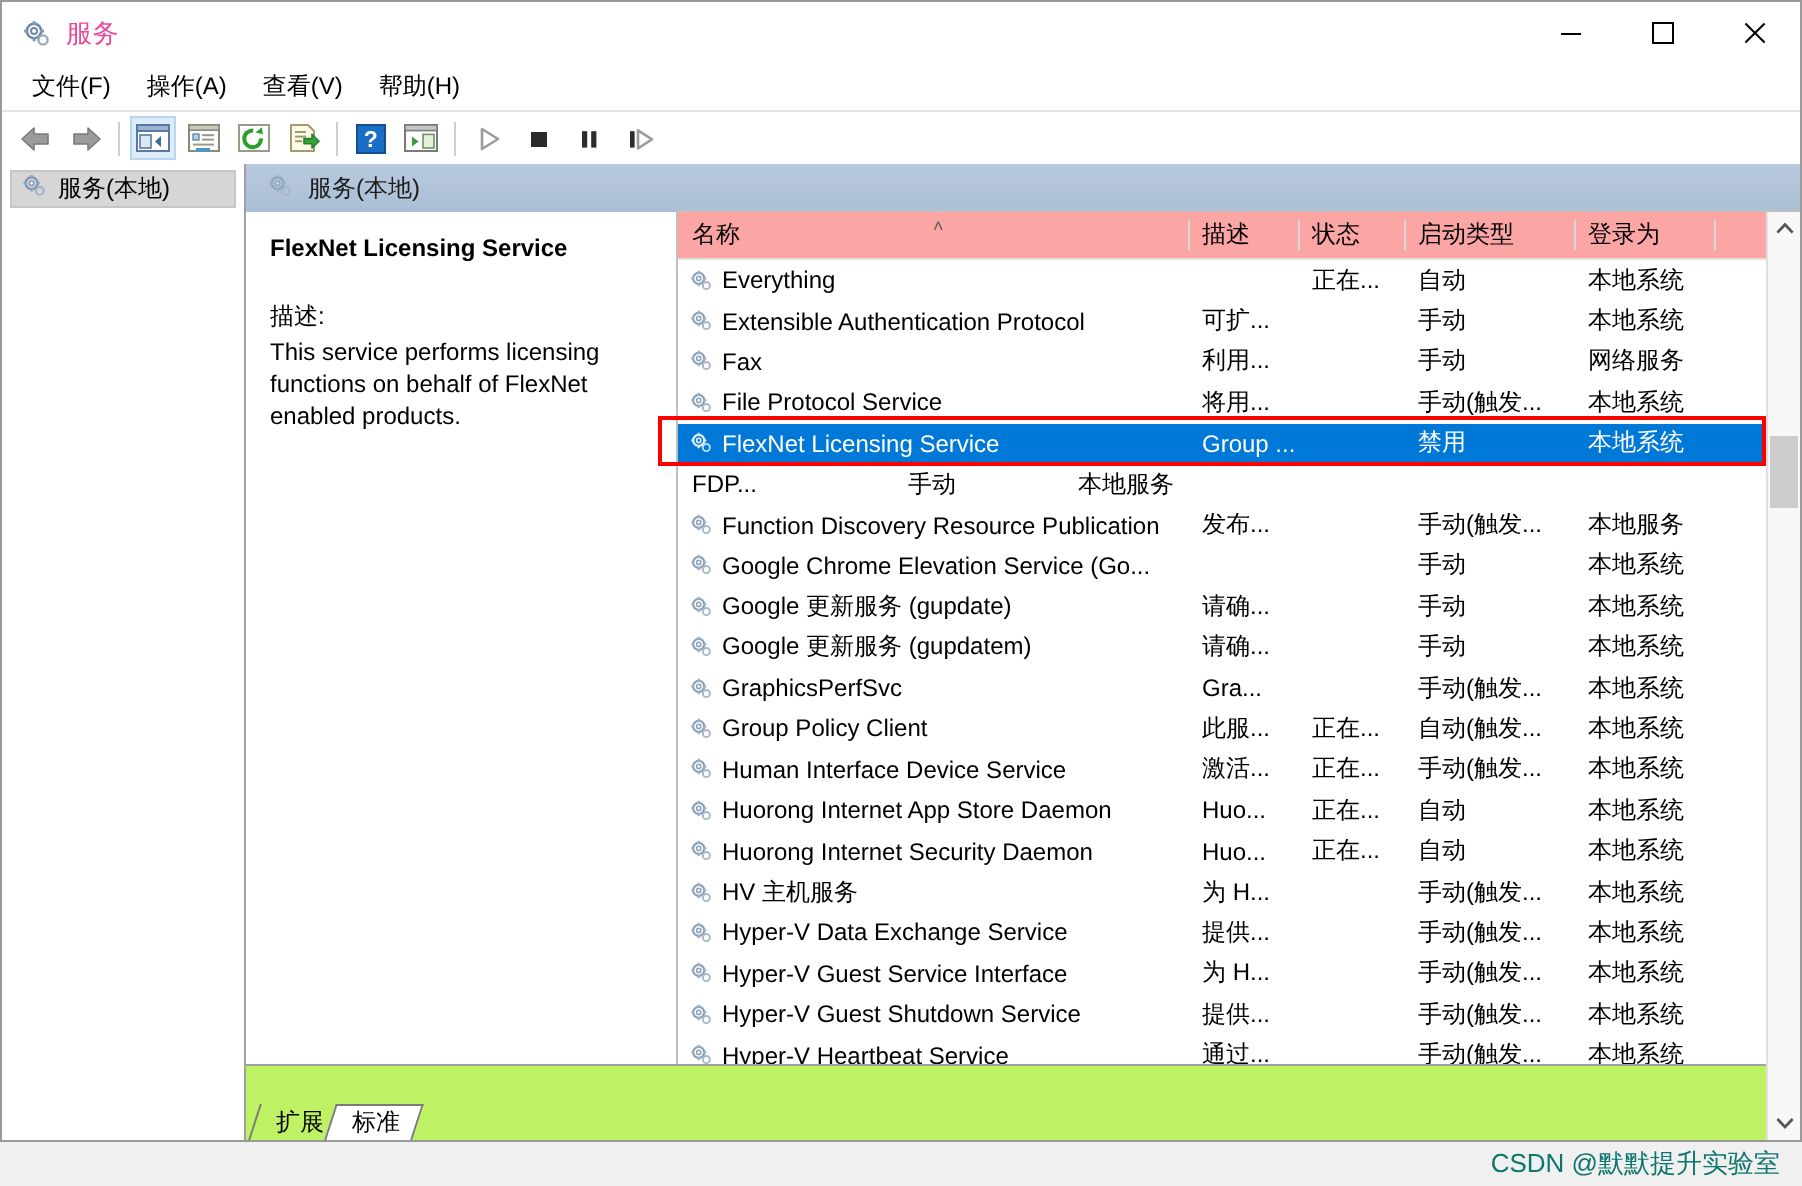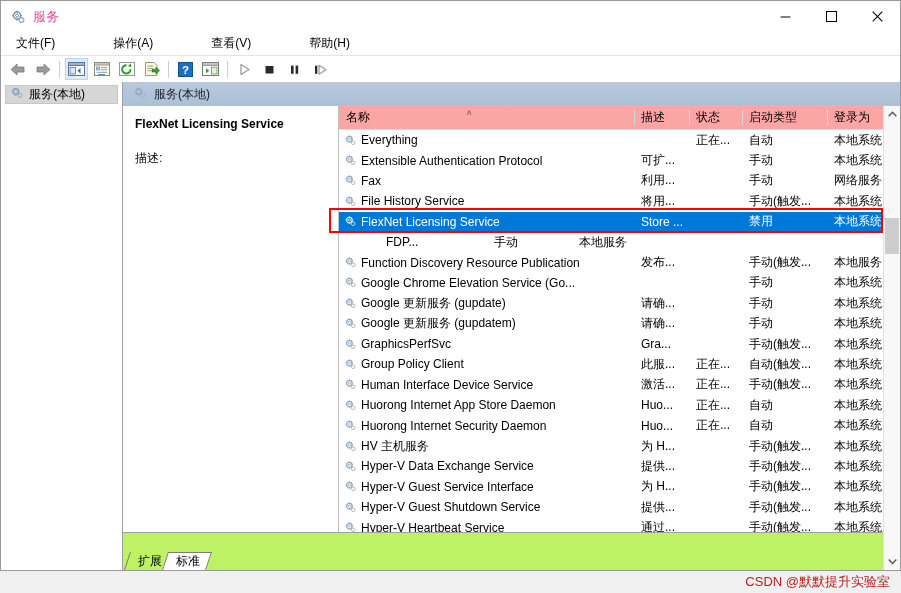--- a/index.html
+++ b/index.html
@@ -70,21 +70,20 @@
   }
 
   
   .menubar {
     height: 23px;
     display: flex;
     align-items: center;
     padding-left: 6px;
     background: #ffffff;
     border-bottom: 1px solid #e4e4e4;
-    gap: 40px;
   }
   .menu-item {
     padding: 3px 9px;
     font-size: 12px;
     color: #000;
     cursor: default;
     white-space: nowrap;
   }
 
   
@@ -241,21 +240,21 @@
     background: #d8d8d8;
   }
   .lv-th .sortarrow {
     position: absolute;
     left: 50%;
     top: 2px;
     font-size: 9px;
     color: #5a5a5a;
   }
   .col-name { width: 255px; flex: 0 0 auto; }
-  .col-desc { width: 55px; flex: 0 0 auto; margin-left: 40px; }
+  .col-desc { width: 55px; flex: 0 0 auto; }
   .col-status { width: 53px; flex: 0 0 auto; }
   .col-start { width: 85px; flex: 0 0 auto; }
   .col-logon { width: 70px; flex: 0 0 auto; }
   .col-pad { flex: 1 1 auto; }
 
   .lv-body {
     flex: 1 1 auto;
     overflow: hidden;
     position: relative;
   }
@@ -370,21 +369,21 @@
     left: 0; top: 571px;
     width: 901px;
     height: 22px;
     background: #f0f0f0;
   }
   .watermark {
     position: absolute;
     right: 11px;
     top: 2px;
     font-size: 13px;
-    color: #b91c1c;
+    color: #0f766e;
     white-space: nowrap;
   }
 </style>
 </head>
 <body>
 
 <div id="app">
 
   <div class="window">
 
@@ -571,20 +570,21 @@
             </svg>
           </span>
           <span class="lbl">服务(本地)</span>
         </div>
 
         <div class="pane-split">
 
           <div class="details">
             <div class="det-title">FlexNet Licensing Service</div>
             <div class="det-label">描述:</div>
+            <div class="det-desc">This service performs licensing functions on behalf of FlexNet enabled products.</div>
           </div>
 
           <div class="listview">
 
             <div class="lv-header">
               <div class="lv-th col-name">
                 <span>名称</span>
                 <span class="sortarrow">˄</span>
               </div>
               <div class="lv-th col-desc">描述</div>
@@ -664,21 +664,21 @@
                       <circle cx="6.6" cy="6.4" r="3.4" fill="none" stroke="#8ba1ba" stroke-width="1.4"></circle>
                       <circle cx="6.6" cy="6.4" r="1.3" fill="#ffffff" stroke="#8ba1ba" stroke-width="0.9"></circle>
                       <g fill="#9cb0c6">
                         <rect x="5.9" y="1.7" width="1.4" height="1.8"></rect>
                         <rect x="5.9" y="9.4" width="1.4" height="1.8"></rect>
                         <rect x="2" y="5.7" width="1.8" height="1.4"></rect>
                         <rect x="9.5" y="5.7" width="1.8" height="1.4"></rect>
                       </g>
                       <circle cx="11.3" cy="10.8" r="2.2" fill="none" stroke="#aab7c5" stroke-width="1.2"></circle>
                     </svg>
-                    <span>File History Service</span>
+                    <span>File Protocol Service</span>
                   </div>
                   <div class="lv-cell col-desc">将用...</div>
                   <div class="lv-cell col-status"></div>
                   <div class="lv-cell col-start">手动(触发...</div>
                   <div class="lv-cell col-logon">本地系统</div>
                   <div class="lv-cell col-pad"></div>
                 </div>
                 <div class="lv-row selected">
                   <div class="lv-cell name col-name">
                     <svg width="13" height="13" viewBox="0 0 16 16" class="svc-ico">
@@ -687,21 +687,21 @@
                       <g fill="#cfe4f7">
                         <rect x="5.9" y="1.7" width="1.4" height="1.8"></rect>
                         <rect x="5.9" y="9.4" width="1.4" height="1.8"></rect>
                         <rect x="2" y="5.7" width="1.8" height="1.4"></rect>
                         <rect x="9.5" y="5.7" width="1.8" height="1.4"></rect>
                       </g>
                       <circle cx="11.3" cy="10.8" r="2.2" fill="none" stroke="#bcd9f2" stroke-width="1.2"></circle>
                     </svg>
                     <span>FlexNet Licensing Service</span>
                   </div>
-                  <div class="lv-cell col-desc">Store ...</div>
+                  <div class="lv-cell col-desc">Group ...</div>
                   <div class="lv-cell col-status"></div>
                   <div class="lv-cell col-start">禁用</div>
                   <div class="lv-cell col-logon">本地系统</div>
                   <div class="lv-cell col-pad"></div>
                 </div>
                 <div class="lv-row">
                   <div class="lv-cell col-desc">FDP...</div>
                   <div class="lv-cell col-status"></div>
                   <div class="lv-cell col-start">手动</div>
                   <div class="lv-cell col-logon">本地服务</div>

